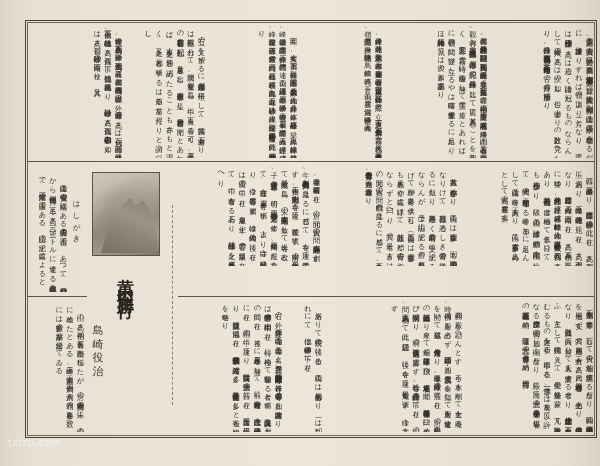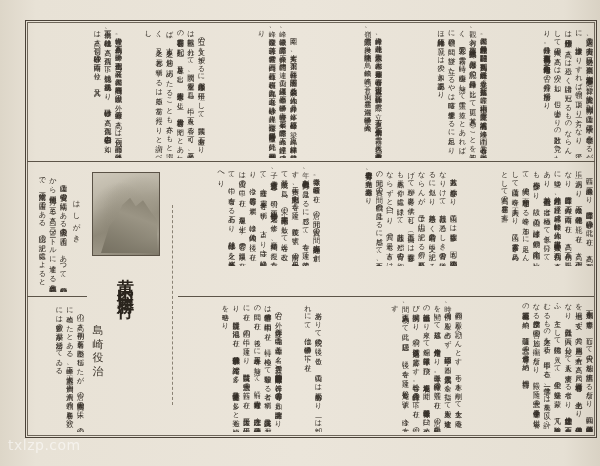--- a/index.html
+++ b/index.html
@@ -65,21 +65,21 @@
   }
   .photo-peak {
     position:absolute; left:8px; top:20px; width:56px; height:60px;
     background:linear-gradient(200deg,#7b7565 0%,#9b9585 40%,#6f6a5b 100%);
     clip-path:polygon(0% 100%,15% 55%,28% 40%,38% 20%,52% 8%,62% 22%,75% 12%,88% 30%,100% 45%,100% 100%);
     opacity:0.85;
   }
   .watermark {
     position:absolute; left:8px; top:437px;
     font-family:"DejaVu Sans","Liberation Sans",sans-serif;
-    font-size:14px; color:rgba(255,255,255,0.55); letter-spacing:0.5px;
+    font-size:10px; color:rgba(255,255,255,0.55); letter-spacing:0.5px;
   }
 </style>
 </head>
 <body>
 
 <div class="page-shadow"></div>
 <div class="frame"></div>
 <div class="frame-inner"></div>
 
 <div class="col-block" style="left:490px; top:25px; width:104px; height:133px;">

